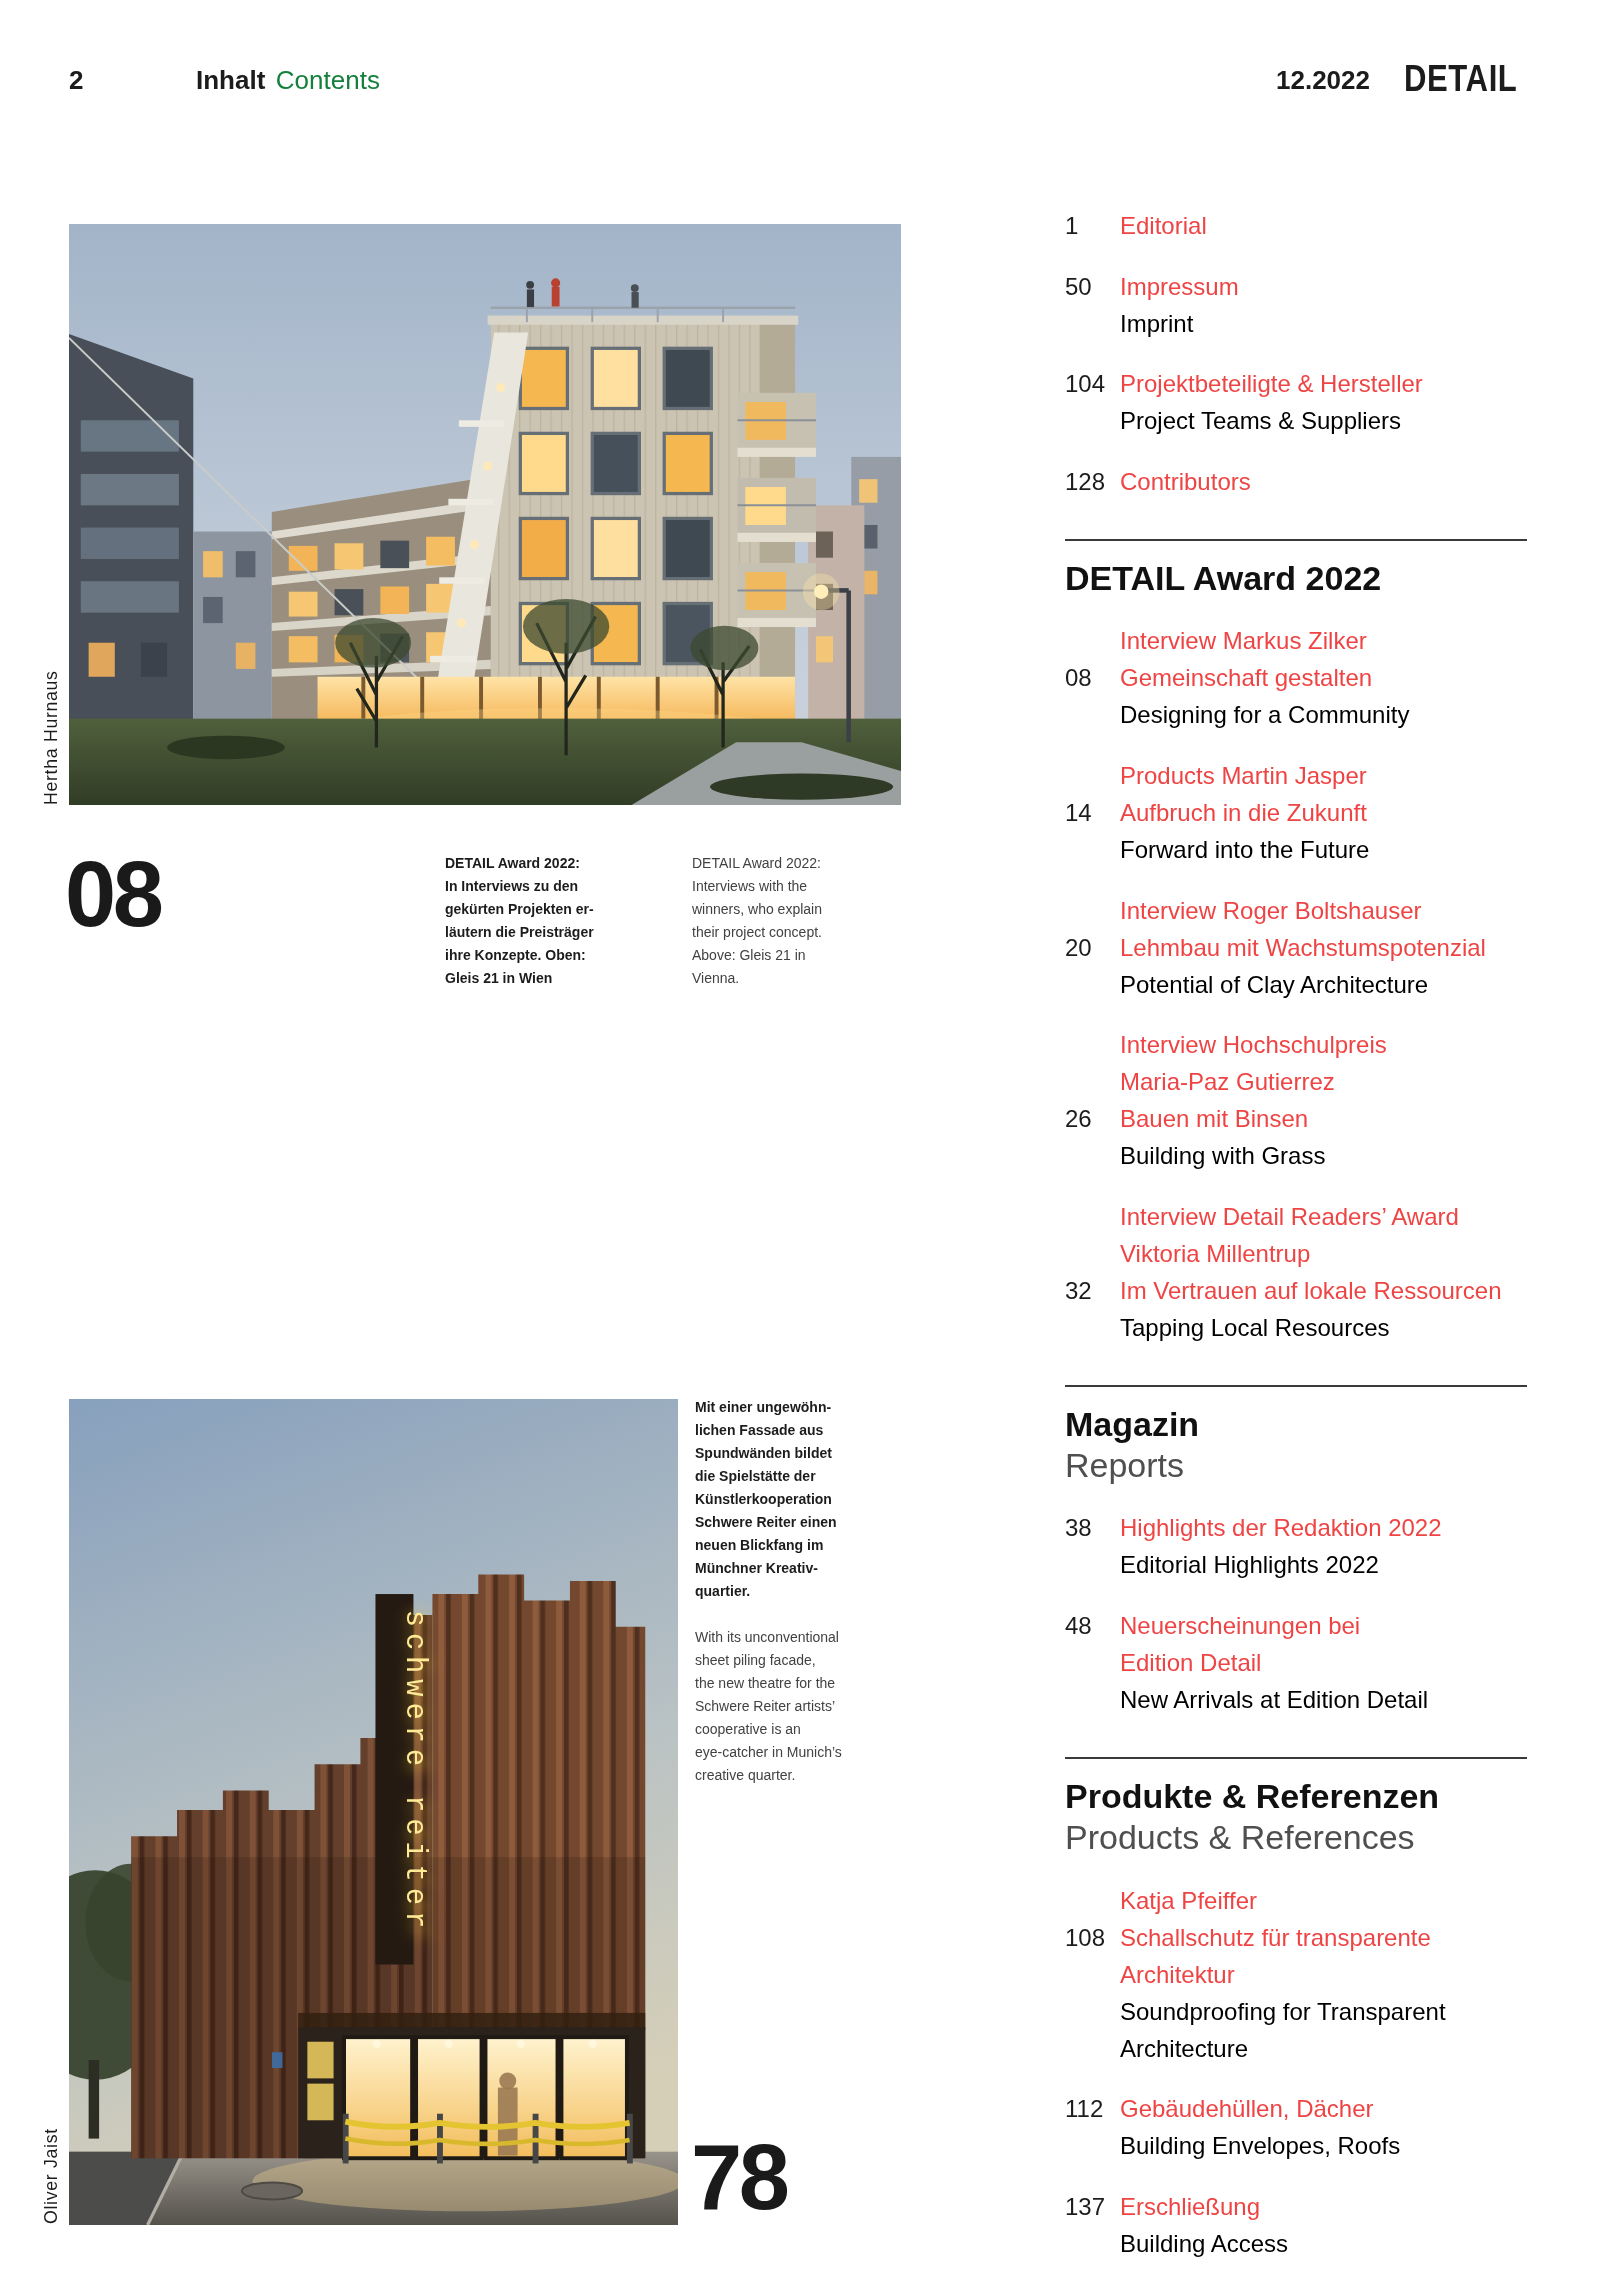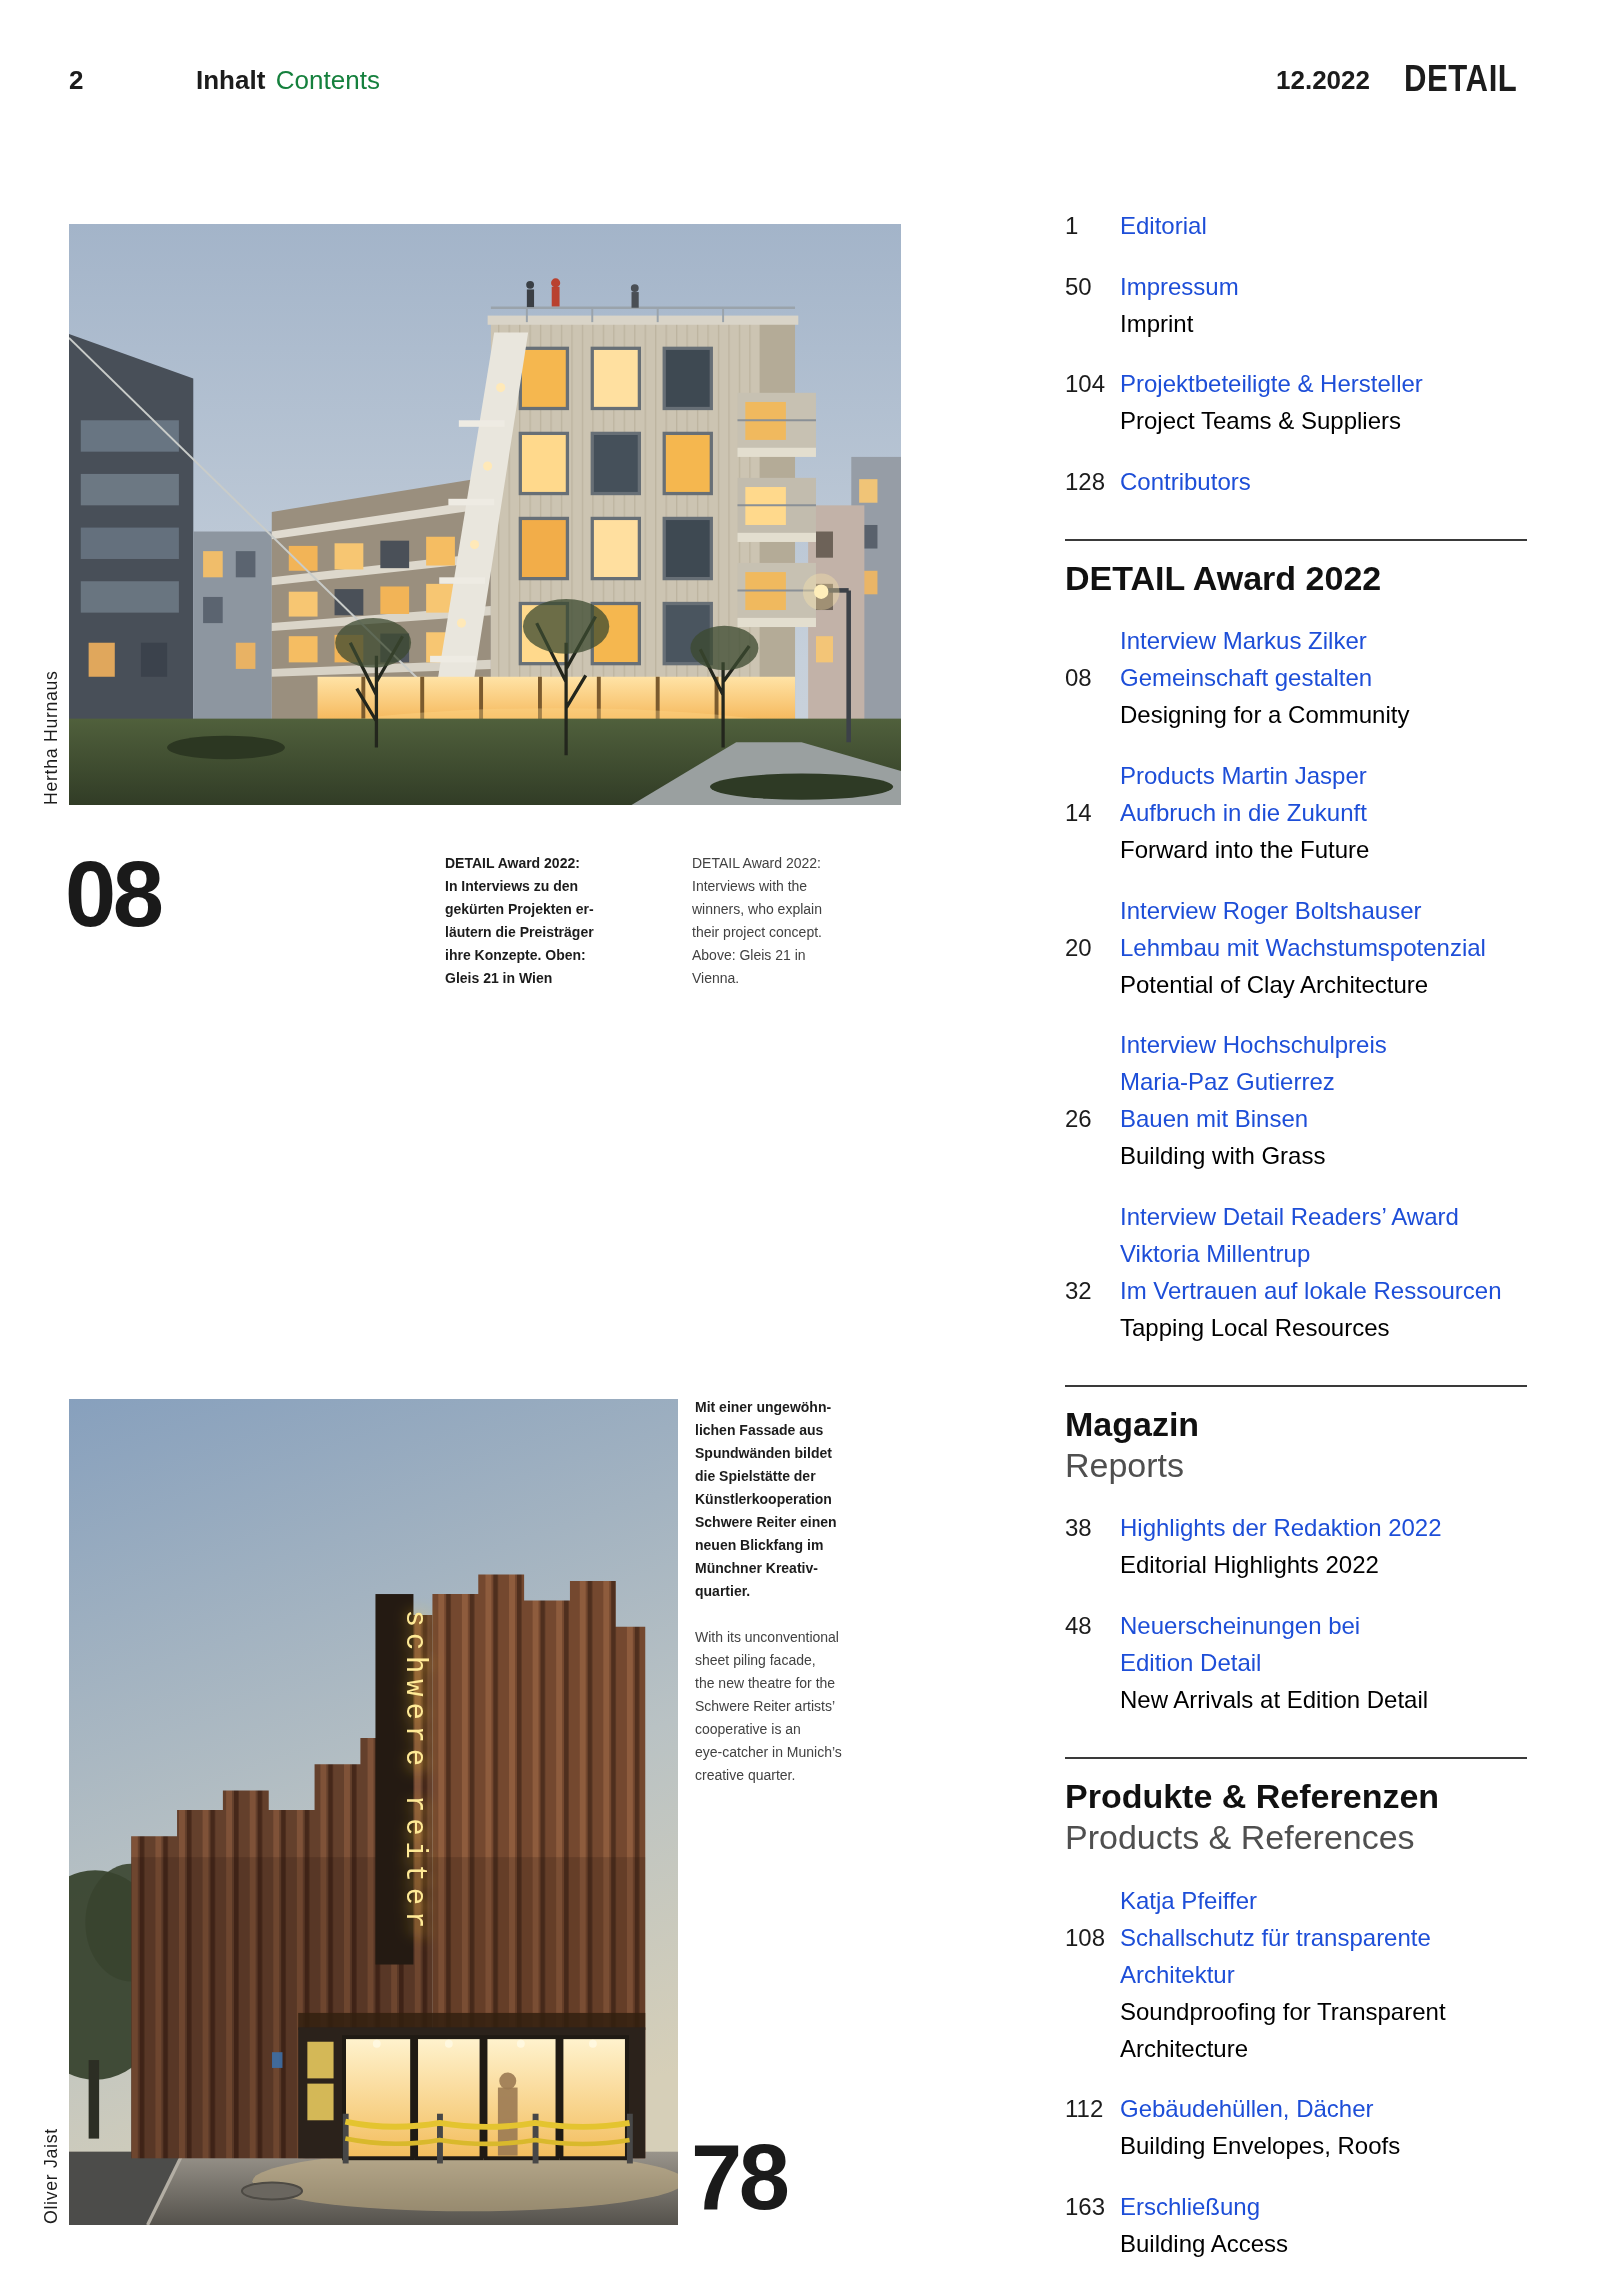--- a/index.html
+++ b/index.html
@@ -40,21 +40,21 @@
   #cap1-de{left:445px;top:852px;width:257px}
   #cap1-en{left:692px;top:852px;width:229px}
   #cap2{left:695px;top:1396px;width:264px}
   #cap2 .en{margin-top:23px}
 
   
   #toc{left:1065px;top:207px;width:462px}
   .row{display:grid;grid-template-columns:55px 1fr;font-size:24px;line-height:37px}
   .row.g{margin-top:23.6px}
   .row .num{font-weight:400;color:#1c1c1c}
-  .row .t{color:#1d4ed8}
+  .row .t{color:#ef4444}
   .row .t.en{color:#000000}
   .rule{height:2px;background:#3a3a3a;margin:39px 0 17px 0}
   .sect-head{margin-bottom:15.7px}
   .h-de{font-size:34px;font-weight:700;line-height:41px;color:#111}
   .h-en{font-size:34px;font-weight:400;line-height:41px;color:#4f4f4f}
 </style>
 </head>
 <body>
 
 <div class="abs" id="hdr-num">2</div>
@@ -521,21 +521,21 @@
     </div>
   <div class="row g">
       <span class="num">112</span>
       <span class="t de">Gebäudehüllen, Dächer</span>
     </div>
   <div class="row">
       <span class="num"></span>
       <span class="t en">Building Envelopes, Roofs</span>
     </div>
   <div class="row g">
-      <span class="num">163</span>
+      <span class="num">137</span>
       <span class="t de">Erschließung</span>
     </div>
   <div class="row">
       <span class="num"></span>
       <span class="t en">Building Access</span>
     </div>
 
 </div>
 
 

